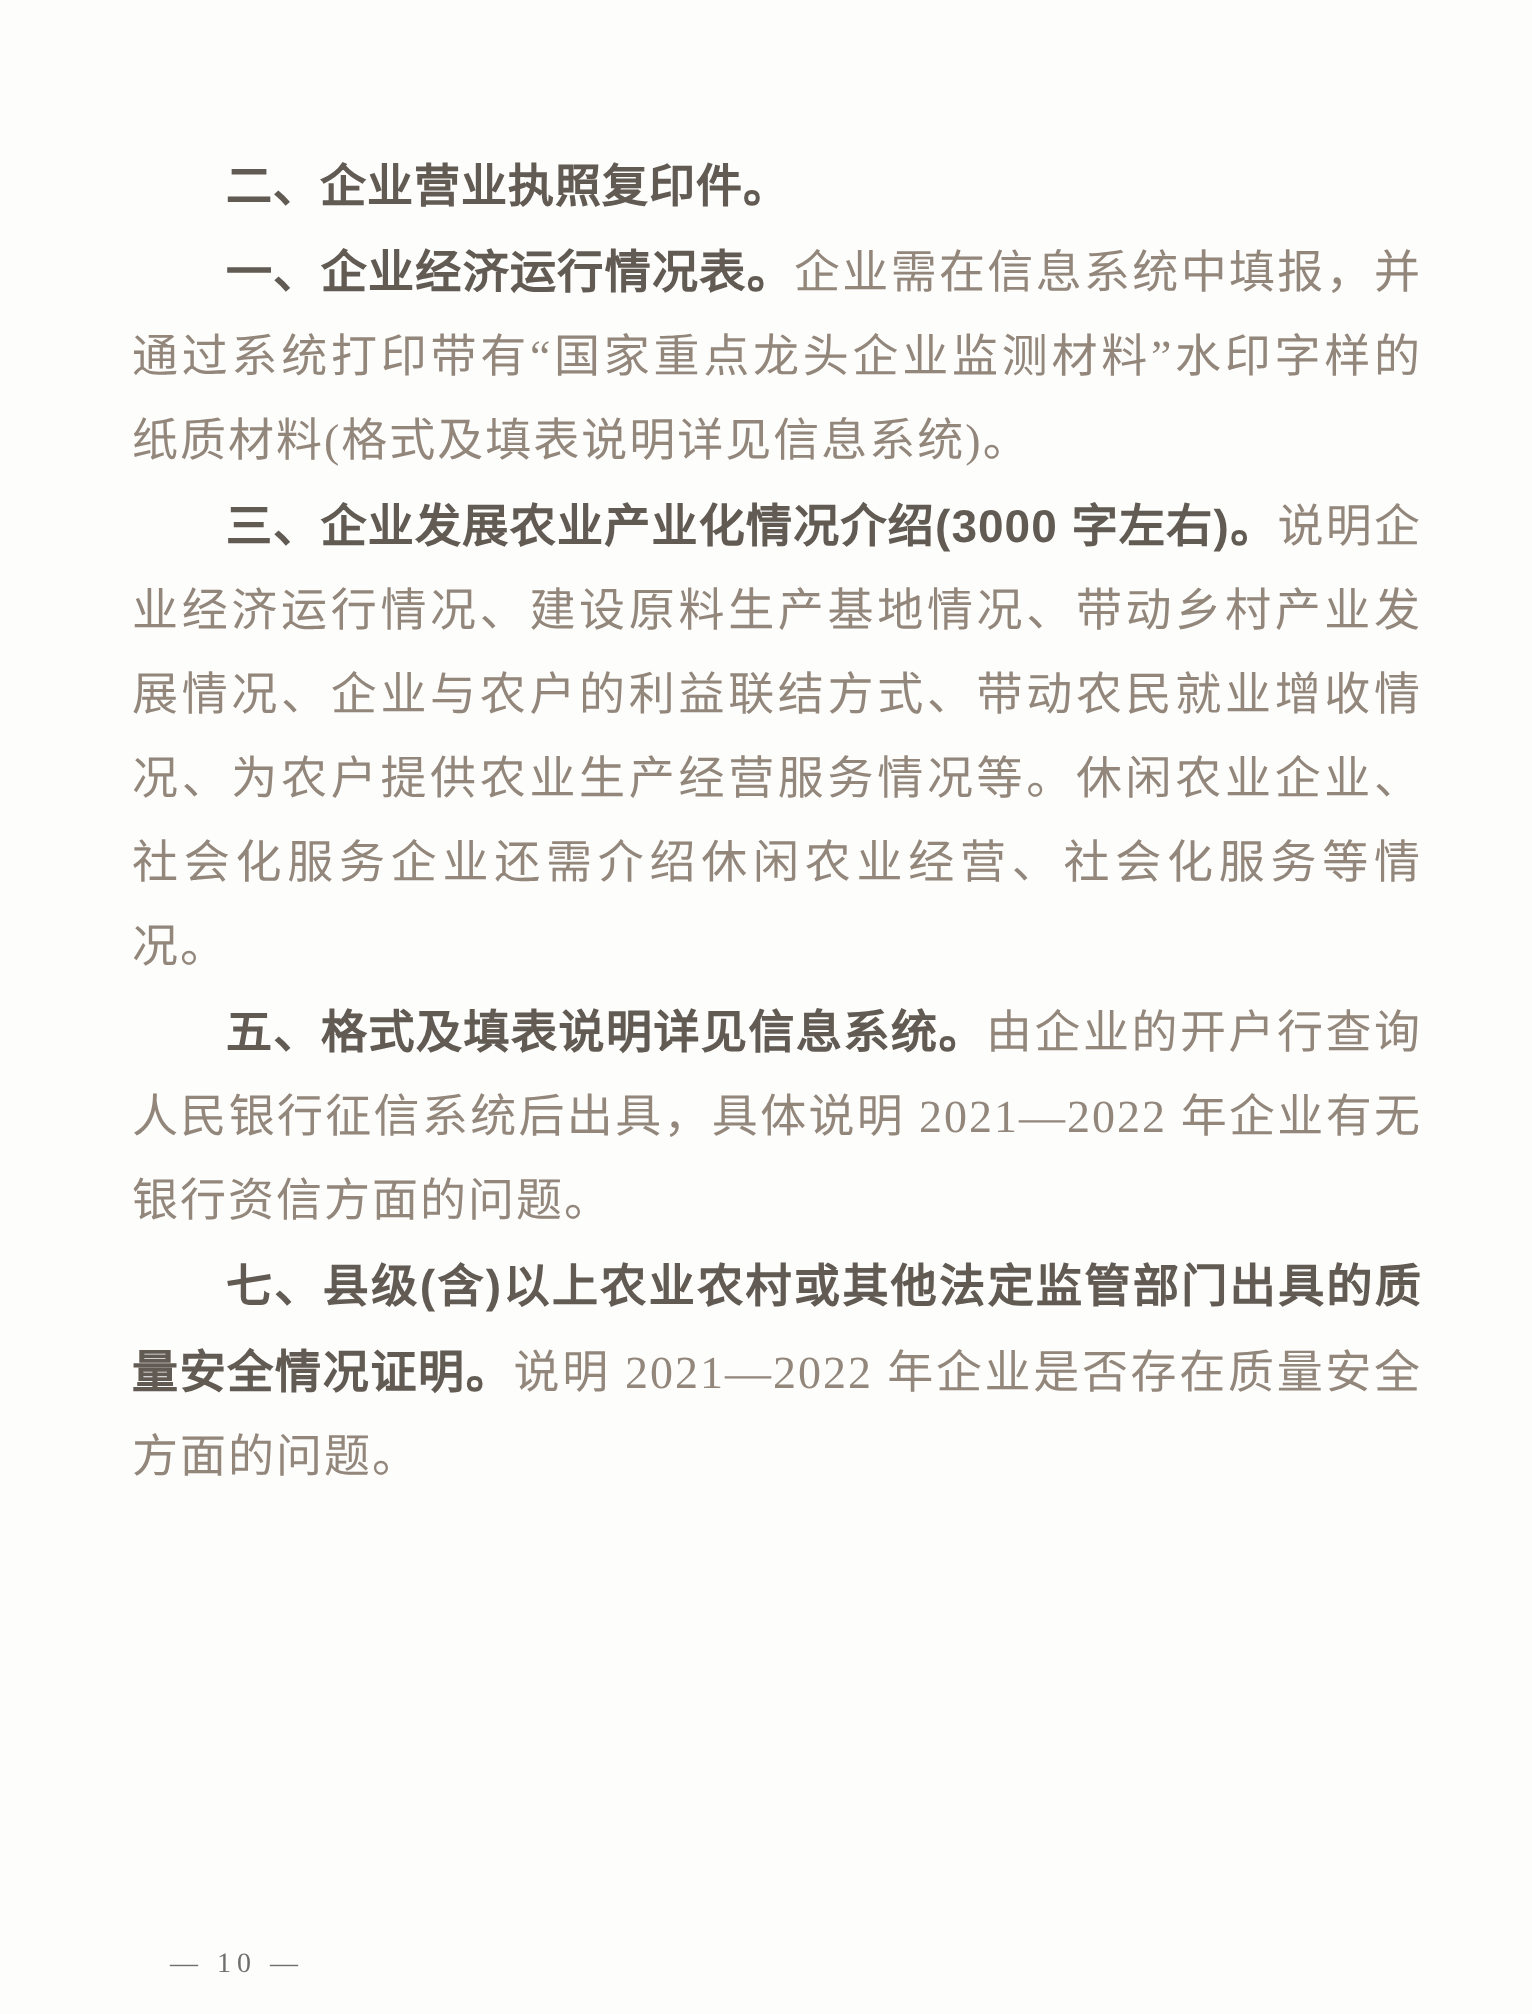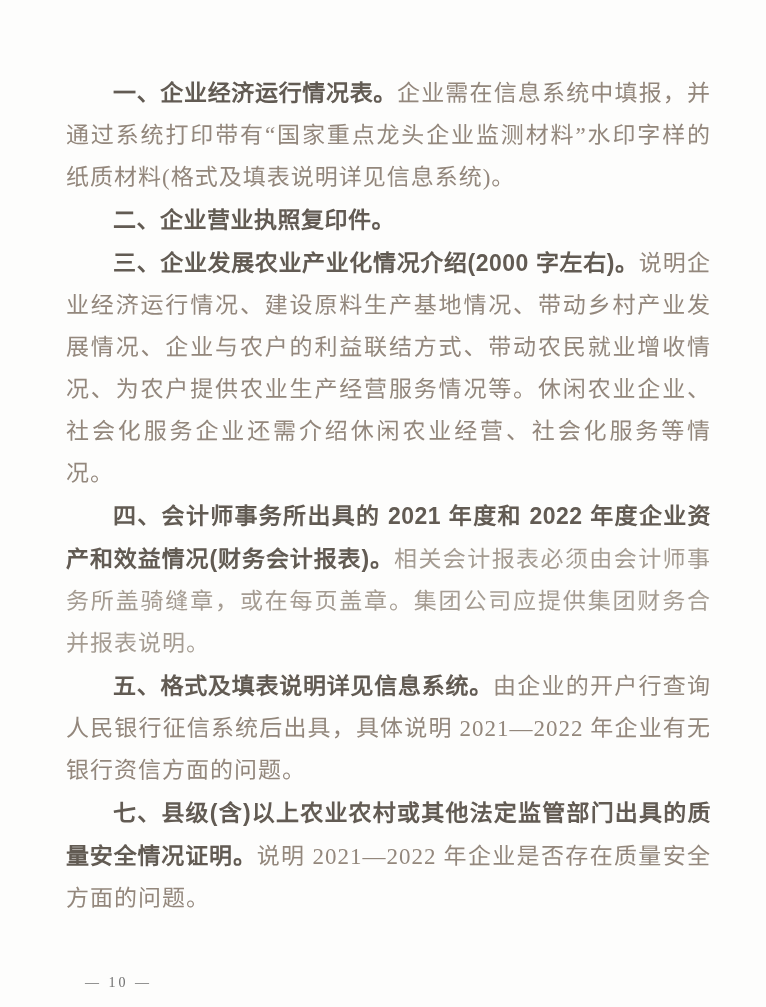--- a/index.html
+++ b/index.html
@@ -50,27 +50,26 @@
     font-size: 14px;
     letter-spacing: 3px;
     color: #6f6f6f;
     font-family: "Liberation Serif", serif;
   }
 </style>
 </head>
 <body>
 
 <div class="page-body">
+  <p class="para"><span class="lead">二、企业营业执照复印件。</span><span class="body-text"></span></p>
+
   <p class="para"><span class="lead">一、企业经济运行情况表。</span><span class="body-text">企业需在信息系统中填报，并通过系统打印带有“国家重点龙头企业监测材料”水印字样的纸质材料(格式及填表说明详见信息系统)。</span></p>
 
-  <p class="para"><span class="lead">二、企业营业执照复印件。</span><span class="body-text"></span></p>
+  <p class="para"><span class="lead">三、企业发展农业产业化情况介绍(3000 字左右)。</span><span class="body-text">说明企业经济运行情况、建设原料生产基地情况、带动乡村产业发展情况、企业与农户的利益联结方式、带动农民就业增收情况、为农户提供农业生产经营服务情况等。休闲农业企业、社会化服务企业还需介绍休闲农业经营、社会化服务等情况。</span></p>
 
-  <p class="para"><span class="lead">三、企业发展农业产业化情况介绍(2000 字左右)。</span><span class="body-text">说明企业经济运行情况、建设原料生产基地情况、带动乡村产业发展情况、企业与农户的利益联结方式、带动农民就业增收情况、为农户提供农业生产经营服务情况等。休闲农业企业、社会化服务企业还需介绍休闲农业经营、社会化服务等情况。</span></p>
-
-  <p class="para"><span class="lead">四、会计师事务所出具的 2021 年度和 2022 年度企业资产和效益情况(财务会计报表)。</span><span class="body-text extra-faded">相关会计报表必须由会计师事务所盖骑缝章，或在每页盖章。集团公司应提供集团财务合并报表说明。</span></p>
 
   <p class="para"><span class="lead">五、格式及填表说明详见信息系统。</span><span class="body-text">由企业的开户行查询人民银行征信系统后出具，具体说明 2021—2022 年企业有无银行资信方面的问题。</span></p>
 
 
   <p class="para"><span class="lead">七、县级(含)以上农业农村或其他法定监管部门出具的质量安全情况证明。</span><span class="body-text">说明 2021—2022 年企业是否存在质量安全方面的问题。</span></p>
 </div>
 
 <div class="page-footer">— 10 —</div>
 
 </body></html>

